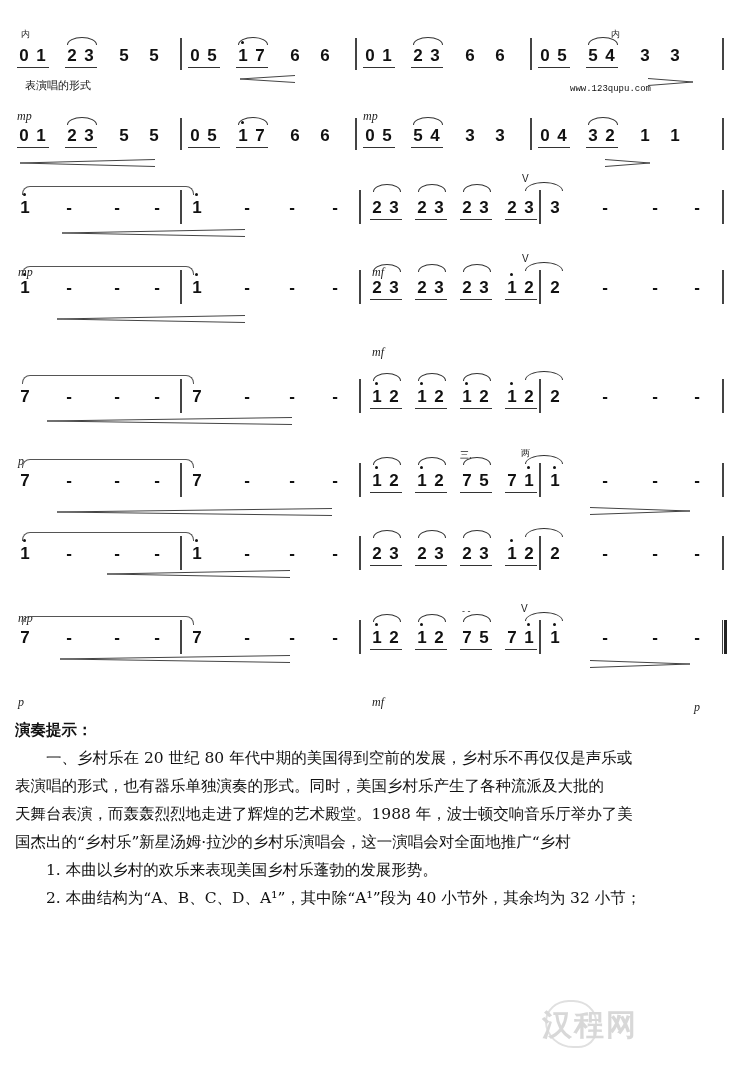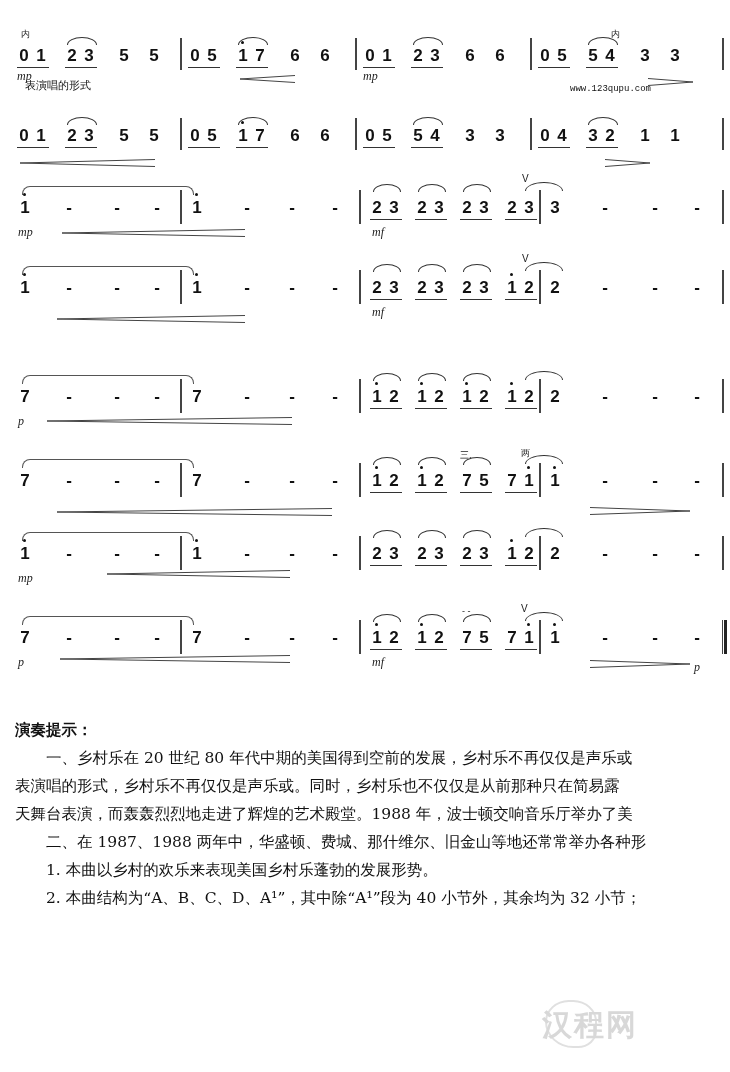--- a/index.html
+++ b/index.html
@@ -6,21 +6,21 @@
   body{width:730px;height:1072px;position:relative;overflow:hidden;font-family:"Liberation Sans",sans-serif;color:#111;}
   .row{position:absolute;left:0;width:730px;height:60px;}
   .note{position:absolute;font-family:"Liberation Sans",sans-serif;font-weight:bold;font-size:17px;line-height:20px;width:14px;text-align:center;}
   .note .hi{position:absolute;left:5px;top:-5px;width:3px;height:3px;border-radius:50%;background:#111;}
   .ul{position:absolute;height:1px;background:#333;}
   .bar{position:absolute;width:1.5px;background:#444;}
   .bar.double{width:4px;border-left:1.5px solid #444;background:transparent;}
   .bar.double::after{content:"";position:absolute;right:0;top:0;width:3px;height:100%;background:#222;}
   .slur{position:absolute;border:1.2px solid #333;border-bottom:none;border-radius:50% 50% 0 0 / 100% 100% 0 0;}
   .tie{position:absolute;border-top:1.2px solid #555;border-left:1.2px solid #555;border-right:1.2px solid #555;border-radius:8px 8px 0 0;}
-  .dyn{position:absolute;font-family:"Liberation Serif",serif;font-style:italic;font-size:12px;color:#222;}
+  .dyn{position:absolute;font-family:"Liberation Serif",serif;font-style:italic;font-size:12px;color:#222;margin-top:40px;}
   .small{position:absolute;font-size:9px;color:#222;}
   .breath{position:absolute;font-size:10px;color:#222;}
   .hairpin{position:absolute;}
   .hairpin svg{display:block;}
   .wm{position:absolute;font-size:11px;color:#111;}
   .wm-mono{position:absolute;font-family:"Liberation Mono",monospace;font-size:9px;color:#111;}
   .text{position:absolute;left:0;width:603px;font-family:"DejaVu Serif","Liberation Serif",serif;font-size:15.5px;color:#111;}
   .text p{margin:0;height:28px;line-height:28px;white-space:nowrap;}
   .heading{font-weight:bold;}
   .logo{position:absolute;left:542px;top:1005px;font-size:30px;color:#d8d8d8;font-family:"DejaVu Sans",sans-serif;font-weight:bold;letter-spacing:2px;}
@@ -403,21 +403,21 @@
       </div>
     </div>
   </div>
 
 <div class="wm" style="left:25px;top:78px;">表演唱的形式</div>
 <div class="wm-mono" style="left:570px;top:84px;">www.123qupu.com</div>
 
 <div class="text" style="top:716px;">
   <p class="heading" style="padding-left:15px;">演奏提示：</p>
   <p style="padding-left:46px;">一、乡村乐在 20 世纪 80 年代中期的美国得到空前的发展，乡村乐不再仅仅是声乐或</p>
-  <p style="padding-left:15px;">表演唱的形式，乡村乐不再仅仅是声乐或。同时，乡村乐也不仅仅是从前那种只在简易露</p>
+  <p style="padding-left:15px;">表演唱的形式，也有器乐单独演奏的形式。同时，美国乡村乐产生了各种流派及大批的</p>
   <p style="padding-left:15px;">天舞台表演，而轰轰烈烈地走进了辉煌的艺术殿堂。1988 年，波士顿交响音乐厅举办了美</p>
-  <p style="padding-left:46px;">二、在 1987、1988 两年中，华盛顿、费城、那什维尔、旧金山等地还常常举办各种形</p>
+  <p style="padding-left:15px;">国杰出的“乡村乐”新星汤姆·拉沙的乡村乐演唱会，这一演唱会对全面地推广“乡村</p>
   <p style="padding-left:46px;">1. 本曲以乡村的欢乐来表现美国乡村乐蓬勃的发展形势。</p>
   <p style="padding-left:46px;">2. 本曲结构为“A、B、C、D、A¹”，其中除“A¹”段为 40 小节外，其余均为 32 小节；</p>
 </div>
 
 <div class="logo-swirl"></div>
 <div class="logo">汉程网</div>
 
 </body></html>

